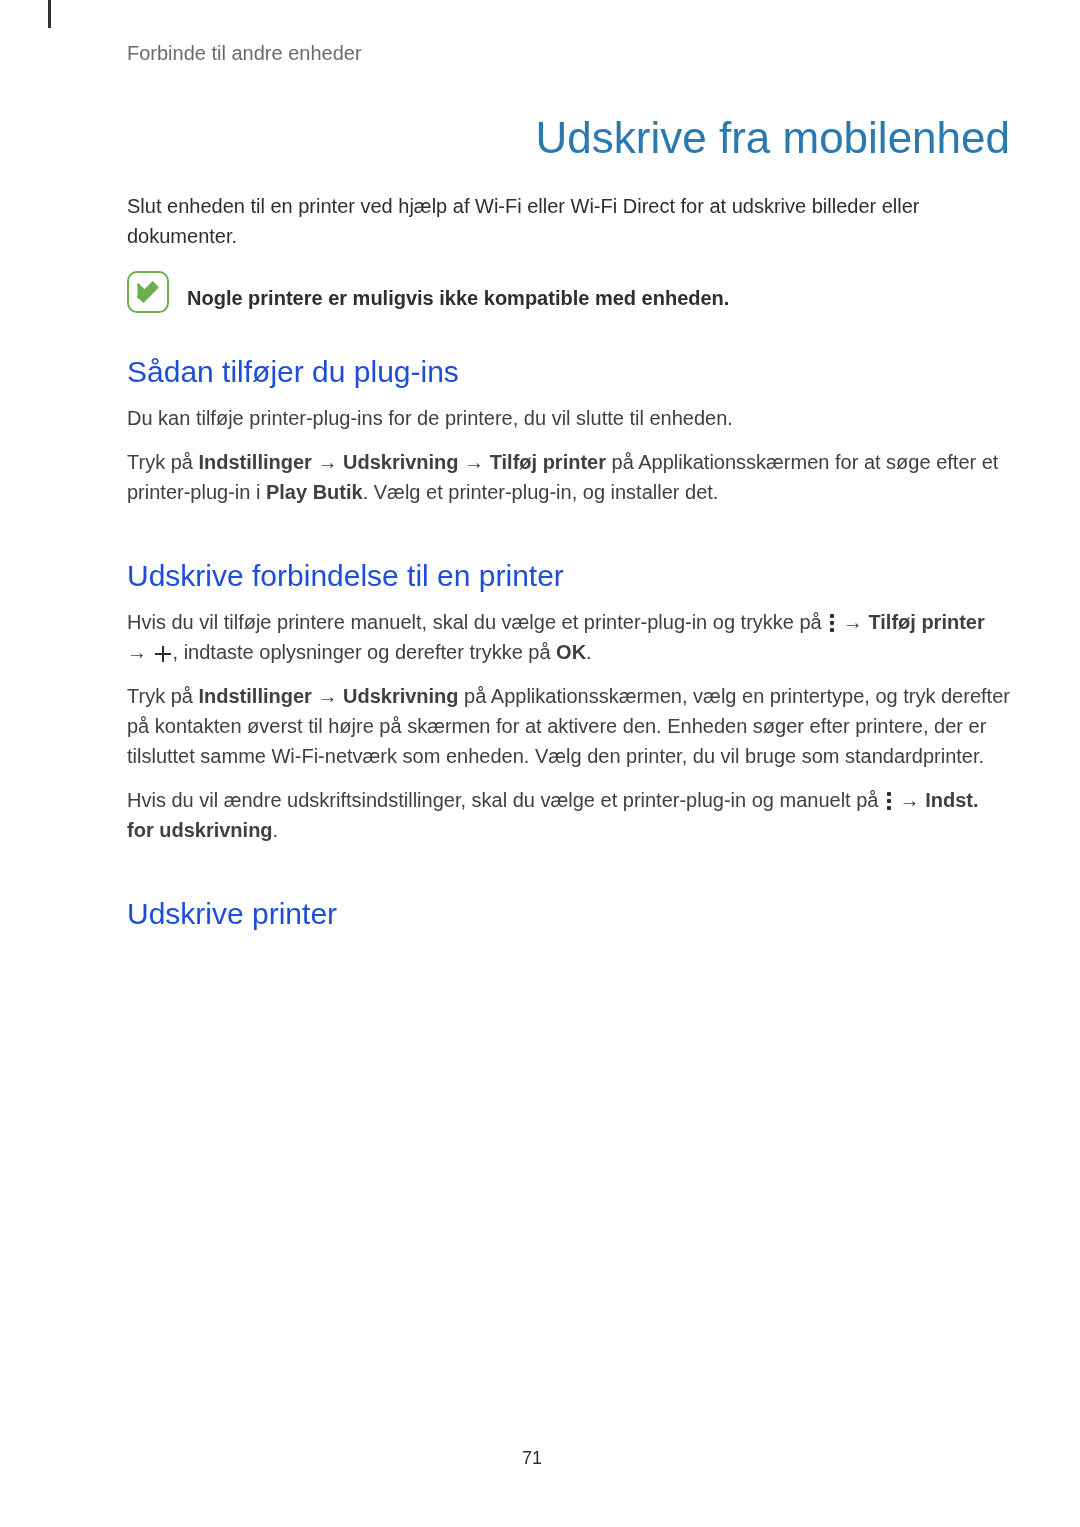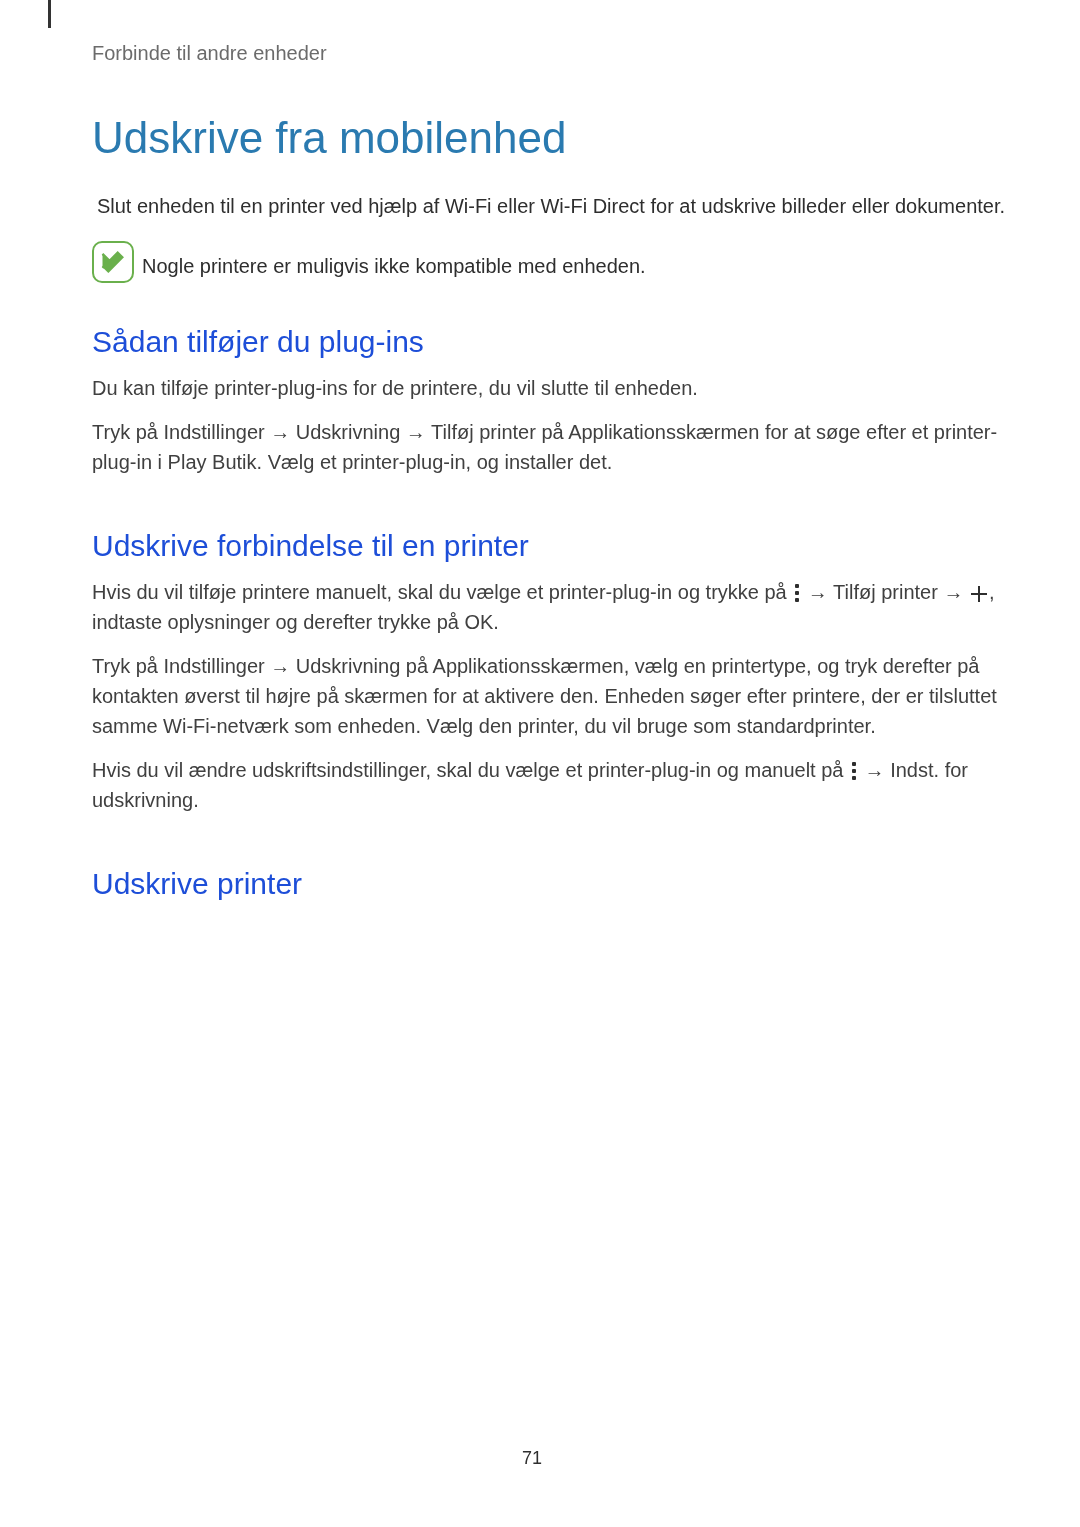--- a/index.html
+++ b/index.html
@@ -17,46 +17,48 @@
   .tab-marker {
     position: absolute;
     top: 0;
     left: 48px;
     width: 3px;
     height: 28px;
     background: #333;
   }
   .page {
     padding: 42px 70px 0 92px;
+    margin-left: 35px;
   }
   .breadcrumb {
     color: #6b6b6b;
     font-size: 20px;
     margin-bottom: 48px;
     font-weight: 400;
   }
   h1 {
     color: #2a7ab0;
     font-size: 44px;
     font-weight: 400;
     margin-bottom: 28px;
+    text-align: right;
   }
   .body-text {
     color: #2e2e2e;
     font-size: 20px;
     line-height: 1.5;
     margin-bottom: 20px;
-    text-align: center;
   }
   .note-row {
     display: flex;
-    align-items: center;
-    gap: 8px;
+    align-items: flex-end;
+    gap: 18px;
     margin-bottom: 42px;
     margin-top: 10px;
+    font-weight: bold;
   }
   .note-icon {
     width: 42px;
     height: 42px;
     border: 2px solid #6ab04c;
     border-radius: 10px;
     display: flex;
     align-items: center;
     justify-content: center;
     flex-shrink: 0;
@@ -78,21 +80,21 @@
     margin-bottom: 14px;
     margin-top: 10px;
   }
   .section-text {
     color: #404040;
     font-size: 20px;
     line-height: 1.5;
     margin-bottom: 14px;
   }
   .ui-term {
-    font-weight: 400;
+    font-weight: 700;
   }
   .more-icon {
     display: inline-block;
     vertical-align: middle;
     width: 6px;
     height: 20px;
     position: relative;
     margin: 0 2px;
   }
   .more-icon::before {

